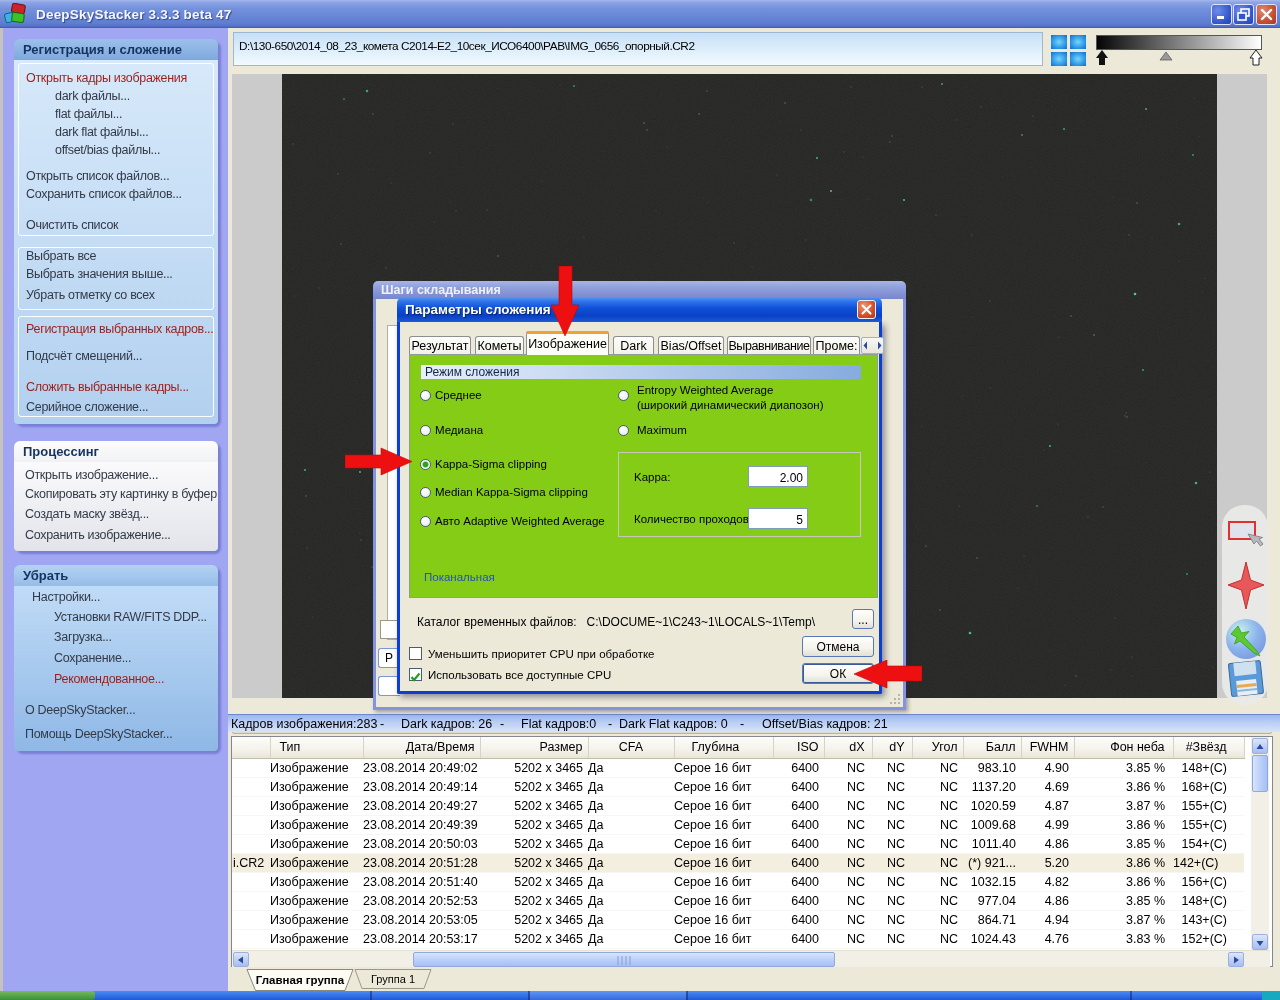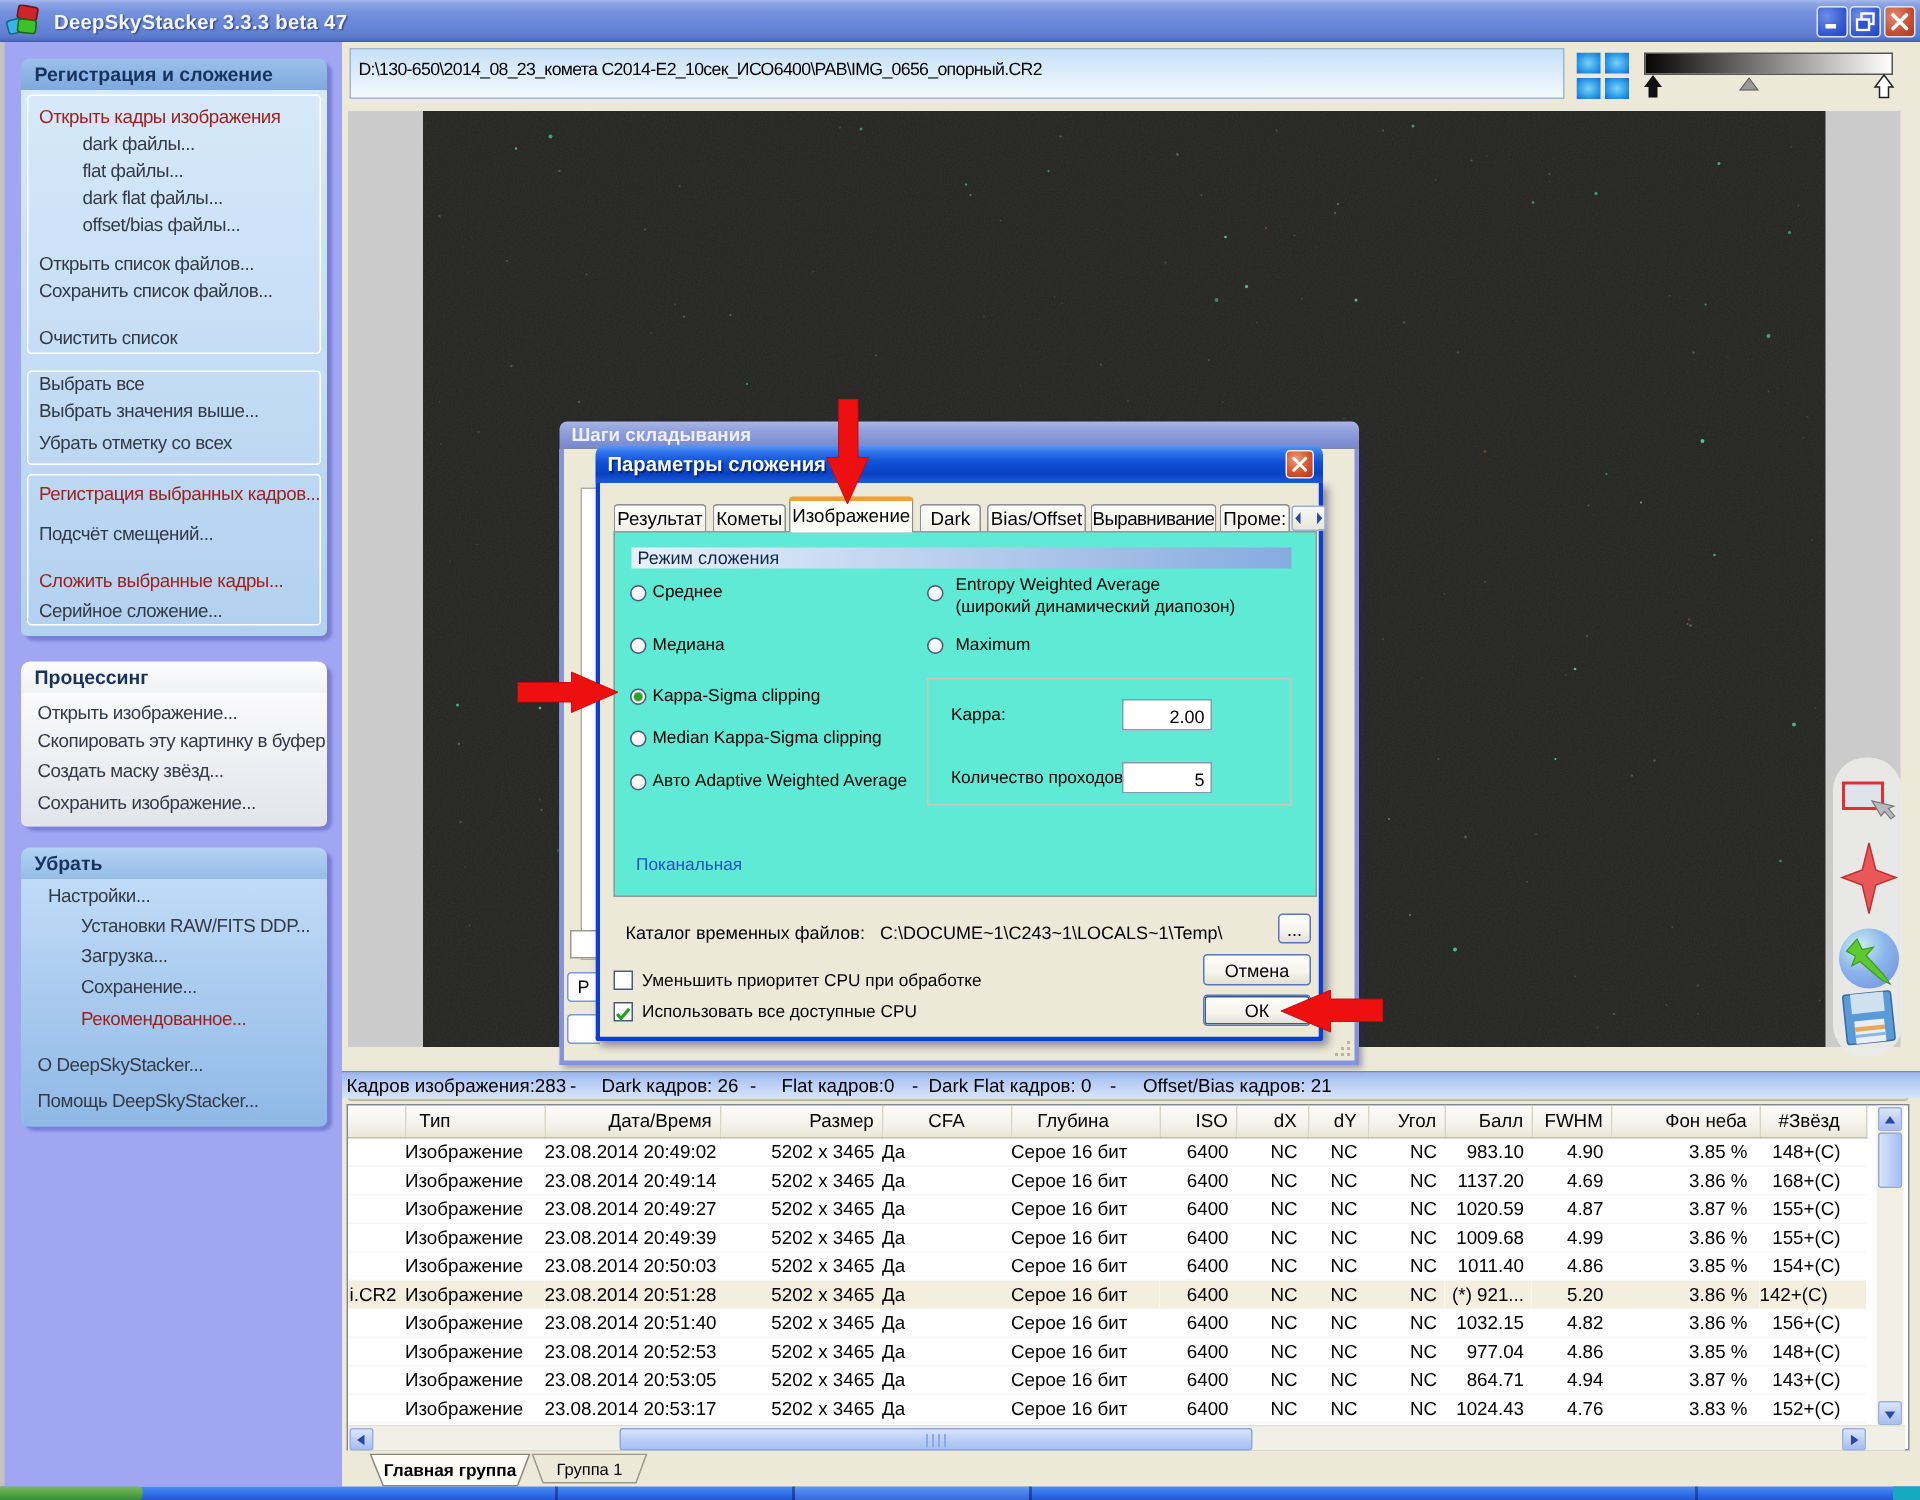--- a/index.html
+++ b/index.html
@@ -406,21 +406,21 @@
 .sthumb{position:absolute;border-radius:2px;border:1px solid #90a8dc;}
 #shagi{position:absolute;left:373px;top:299px;width:533px;height:411px;background:#ece9d8;border:3px solid #8394dd;border-top:none;box-shadow:2px 2px 4px rgba(40,40,90,.4);}
 #shagititle{position:absolute;left:-3px;top:-18px;width:533px;height:18px;border-radius:5px 5px 0 0;background:linear-gradient(180deg,#a8b5e6 0%,#93a3de 30%,#8292d4 70%,#7787cc 100%);color:#eef0f8;font-weight:bold;font-size:12.5px;padding:2px 0 0 8px;}
 #dlg{position:absolute;left:397px;top:322px;width:485px;height:372px;background:#ece9d8;border:3px solid #0c3ed2;border-top:none;border-radius:0 0 2px 2px;box-shadow:3px 3px 6px rgba(20,20,60,.45);}
 #dlgtitle{position:absolute;left:-3px;top:-25px;width:485px;height:25px;border-radius:6px 6px 0 0;
 background:linear-gradient(180deg,#5898f4 0%,#2e73ea 18%,#0f50d8 45%,#0a41c4 75%,#1c5ad8 100%);color:#fff;font-weight:bold;font-size:13.5px;padding:5px 0 0 8px;text-shadow:1px 1px 1px rgba(0,20,60,.7);}
 #dlgx{position:absolute;right:3px;top:-22px;width:19px;height:19px;border-radius:3px;border:1px solid #f0f0f8;background:radial-gradient(circle at 35% 30%,#ee9a76,#d4532e 55%,#b03618);}
 .tab{position:absolute;top:14px;height:19px;background:linear-gradient(180deg,#fdfdfa,#f2f1e8);border:1px solid #8c8f92;border-bottom:none;border-radius:3px 3px 0 0;font-size:12.5px;text-align:center;padding-top:2px;color:#000;}
 #tabsel{position:absolute;top:9px;height:24px;background:#fdfdf8;border:1px solid #8c8f92;border-bottom:none;border-radius:3px 3px 0 0;font-size:12.5px;text-align:center;padding-top:5px;z-index:3;}
 #tabsel:before{content:"";position:absolute;left:-1px;top:-1px;width:calc(100% + 2px);height:2.5px;border-radius:3px 3px 0 0;background:#f0a034;}
-#tabpanel{position:absolute;left:9px;top:32px;width:469px;height:244px;background:#5eead4;border:1px solid #919b9c;}
+#tabpanel{position:absolute;left:9px;top:32px;width:469px;height:244px;background:#84cc16;border:1px solid #919b9c;}
 .radio{position:absolute;width:11px;height:11px;border-radius:50%;border:1px solid #4a5a78;background:radial-gradient(circle at 35% 30%,#fff,#e4e8ee);}
 .rlbl{position:absolute;font-size:11.5px;color:#000;white-space:nowrap;}
 .cbox{position:absolute;width:13px;height:13px;border:1px solid #4a5a78;background:#fff;}
 .btn{position:absolute;width:72px;height:21px;border:1px solid #5a77b8;border-radius:3px;background:linear-gradient(180deg,#fefefc 0%,#f4f3ec 60%,#e2e0d2 100%);font-size:12px;text-align:center;padding-top:3px;}
 .rarr{position:absolute;z-index:50;}
 </style>
 <div id="main2">
 <div id="tablewrap">
 <table style="border-collapse:collapse;table-layout:fixed;width:1012px;font-size:12.5px;">
   <colgroup>

